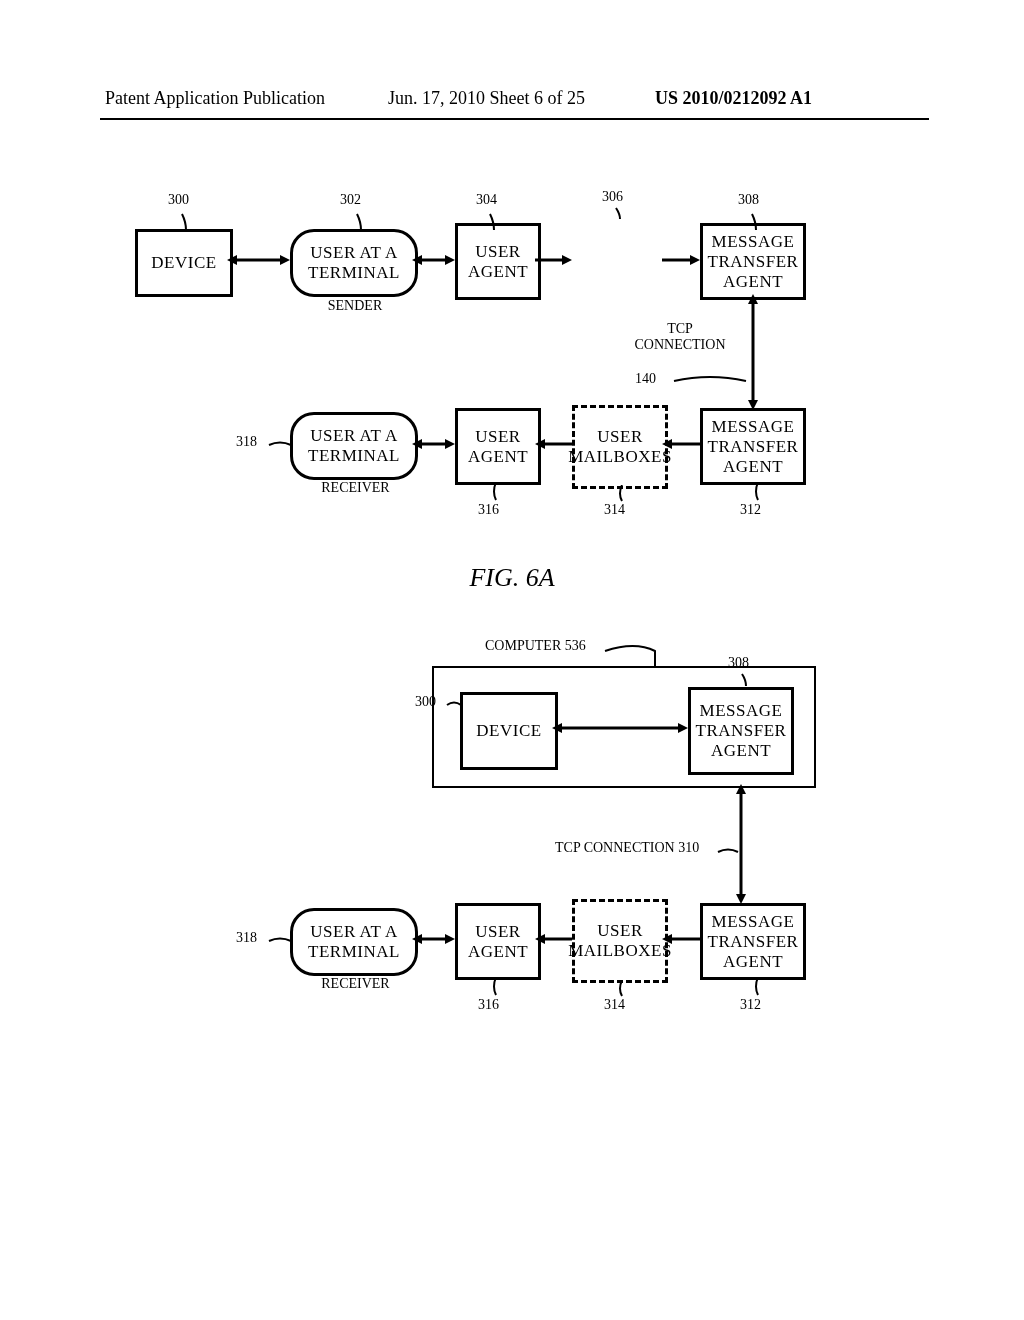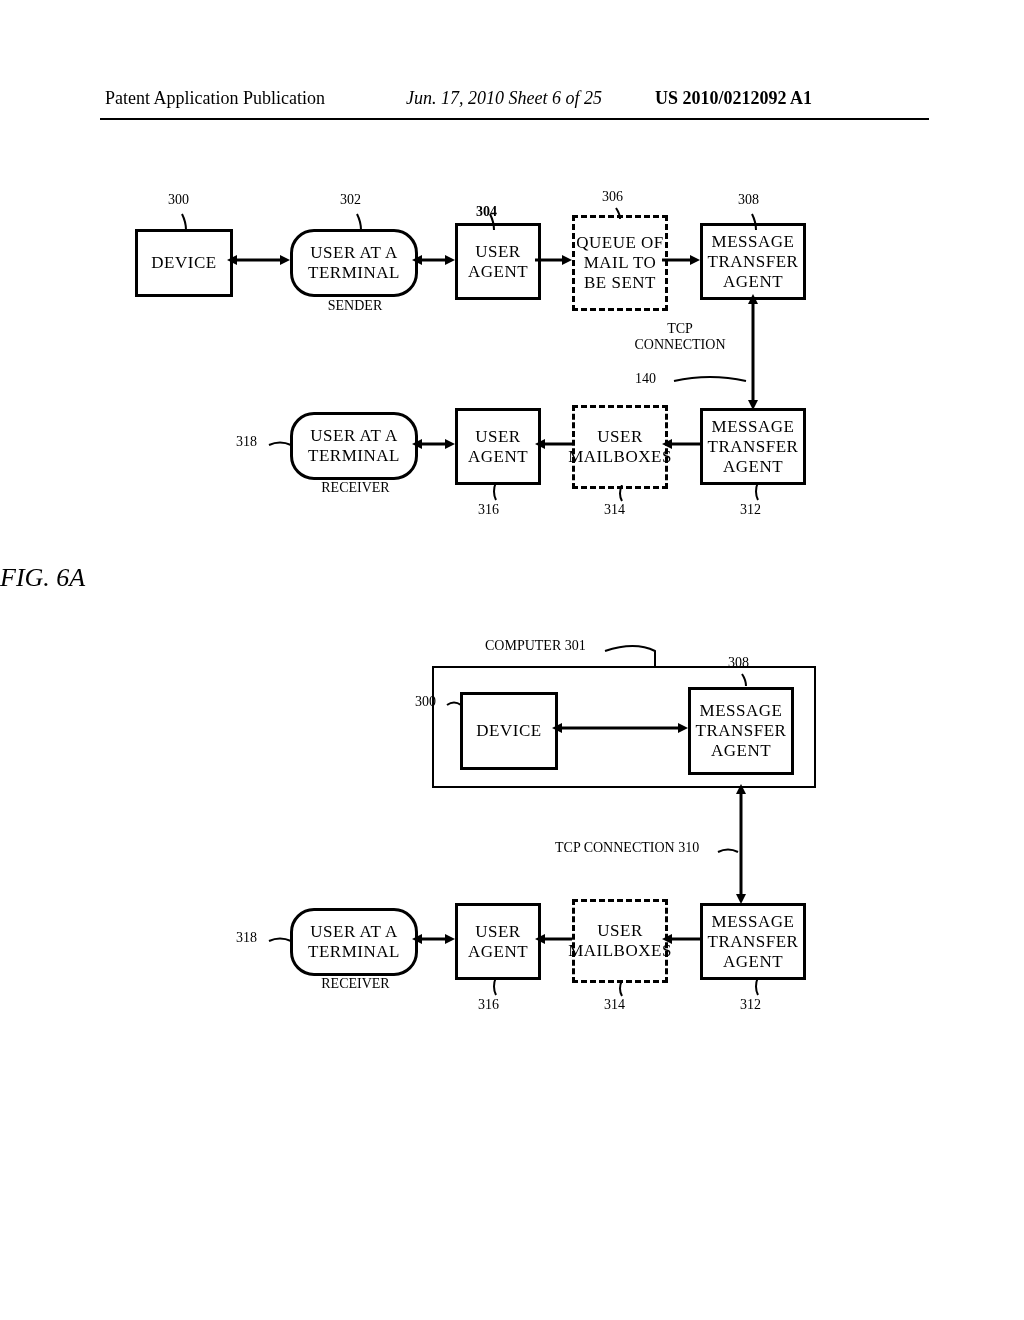--- a/index.html
+++ b/index.html
@@ -12,21 +12,21 @@
   }
   .header {
     position: absolute;
     top: 88px;
     left: 0;
     right: 0;
     height: 30px;
     font-size: 18px;
   }
   .header-left { position: absolute; left: 105px; font-weight: normal; }
-  .header-mid  { position: absolute; left: 406px; font-style: italic; }
+  .header-mid  { position: absolute; left: 388px; }
   .header-right{ position: absolute; left: 655px; font-weight: bold; }
   .hr-line {
     position: absolute;
     left: 100px; right: 95px; top: 118px;
     border-top: 2px solid #000;
   }
 
   .canvas {
     position: absolute;
     left: 0; top: 0;
@@ -53,21 +53,21 @@
     position: absolute;
     font-size: 14px;
     text-align: center;
   }
   .fig-title {
     position: absolute;
     font-style: italic;
     font-family: Georgia, "Times New Roman", serif;
     font-size: 26px;
     width: 100%;
-    text-align: left;
+    text-align: center;
   }
   svg.arrow {
     position: absolute;
     overflow: visible;
   }
   .tick {
     position: absolute;
     width: 12px; height: 22px;
   }
   .tick svg { width: 100%; height: 100%; }
@@ -86,39 +86,36 @@
 
   <div class="box" style="left:135px; top:229px; width:92px; height:62px;">DEVICE</div>
 
   <div class="box oval" style="left:290px; top:229px; width:122px; height:62px; white-space:pre-line;">USER AT A
 TERMINAL</div>
   <div class="lbl" style="left:310px; top:298px; width:90px;">SENDER</div>
 
   <div class="box" style="left:455px; top:223px; width:80px; height:71px; white-space:pre-line;">USER
 AGENT</div>
 
-  <div class="box dashed" style="left:572px; top:215px; width:90px; height:90px; white-space:pre-line;">QUEUE OF
-MAIL TO
-BE SENT</div>
 
   <div class="box" style="left:700px; top:223px; width:100px; height:71px; white-space:pre-line;">MESSAGE
 TRANSFER
 AGENT</div>
 
   <div class="lbl" style="left:168px; top:192px;">300</div>
   <div class="tick" style="left:180px; top:212px;"><svg>
         <path d="M2,2 Q6,10 6,18" stroke="#000" stroke-width="2" fill="none"></path>
       </svg></div>
 
   <div class="lbl" style="left:340px; top:192px;">302</div>
   <div class="tick" style="left:355px; top:212px;"><svg>
         <path d="M2,2 Q6,10 6,18" stroke="#000" stroke-width="2" fill="none"></path>
       </svg></div>
 
-  <div class="lbl" style="left:476px; top:204px;font-weight:bold;">304</div>
+  <div class="lbl" style="left:476px; top:192px;">304</div>
   <div class="tick" style="left:488px; top:212px;"><svg>
         <path d="M2,2 Q6,10 6,18" stroke="#000" stroke-width="2" fill="none"></path>
       </svg></div>
 
   <div class="lbl" style="left:602px; top:189px;">306</div>
   <div class="tick" style="left:614px; top:206px;"><svg>
         <path d="M2,2 Q6,8 6,13" stroke="#000" stroke-width="2" fill="none"></path>
       </svg></div>
 
   <div class="lbl" style="left:738px; top:192px;">308</div>
@@ -201,21 +198,21 @@
       </svg></div>
 
   <div class="lbl" style="left:740px; top:502px;">312</div>
   <div class="tick" style="left:752px; top:482px;"><svg>
         <path d="M6,0 Q2,10 6,18" stroke="#000" stroke-width="2" fill="none"></path>
       </svg></div>
 
   <div class="fig-title" style="top:563px;">FIG. 6A</div>
 
   <div class="box" style="left:432px; top:666px; width:380px; height:118px; border-width:2px; background:transparent;"></div>
-  <div class="lbl" style="left:485px; top:638px;">COMPUTER 301</div>
+  <div class="lbl" style="left:485px; top:638px;">COMPUTER 536</div>
   <svg class="arrow" style="left:605px; top:645px; width:56px; height:24px;">
     <path d="M0,6 Q30,-4 50,6 L50,22" stroke="#000" stroke-width="2" fill="none"></path>
   </svg>
 
   <div class="box" style="left:460px; top:692px; width:92px; height:72px;">DEVICE</div>
 
   <div class="box" style="left:688px; top:687px; width:100px; height:82px; white-space:pre-line;">MESSAGE
 TRANSFER
 AGENT</div>
 

